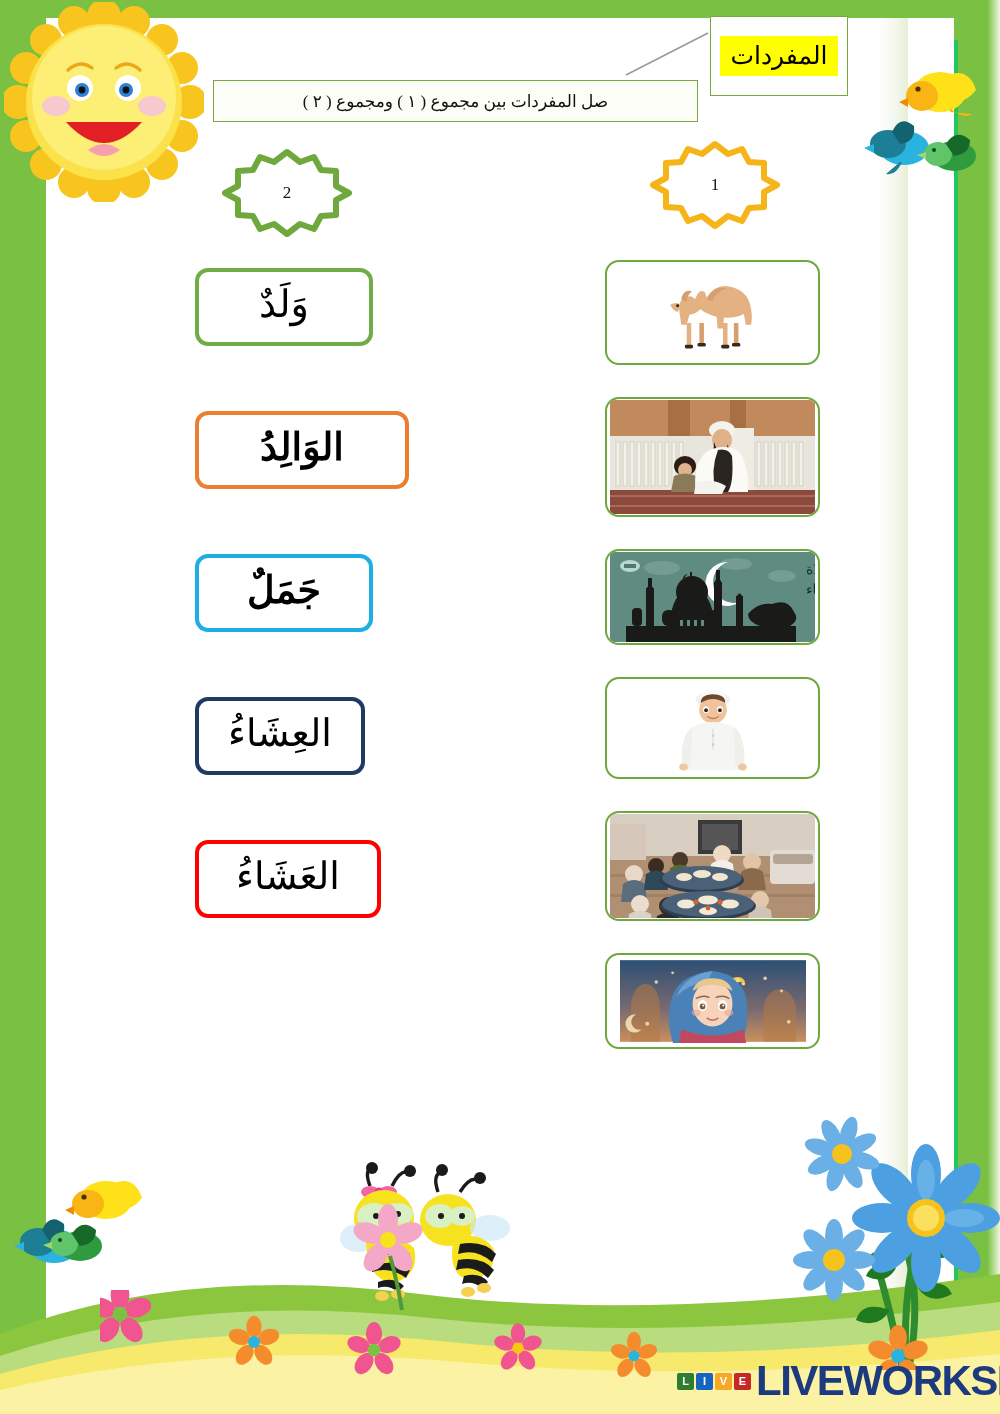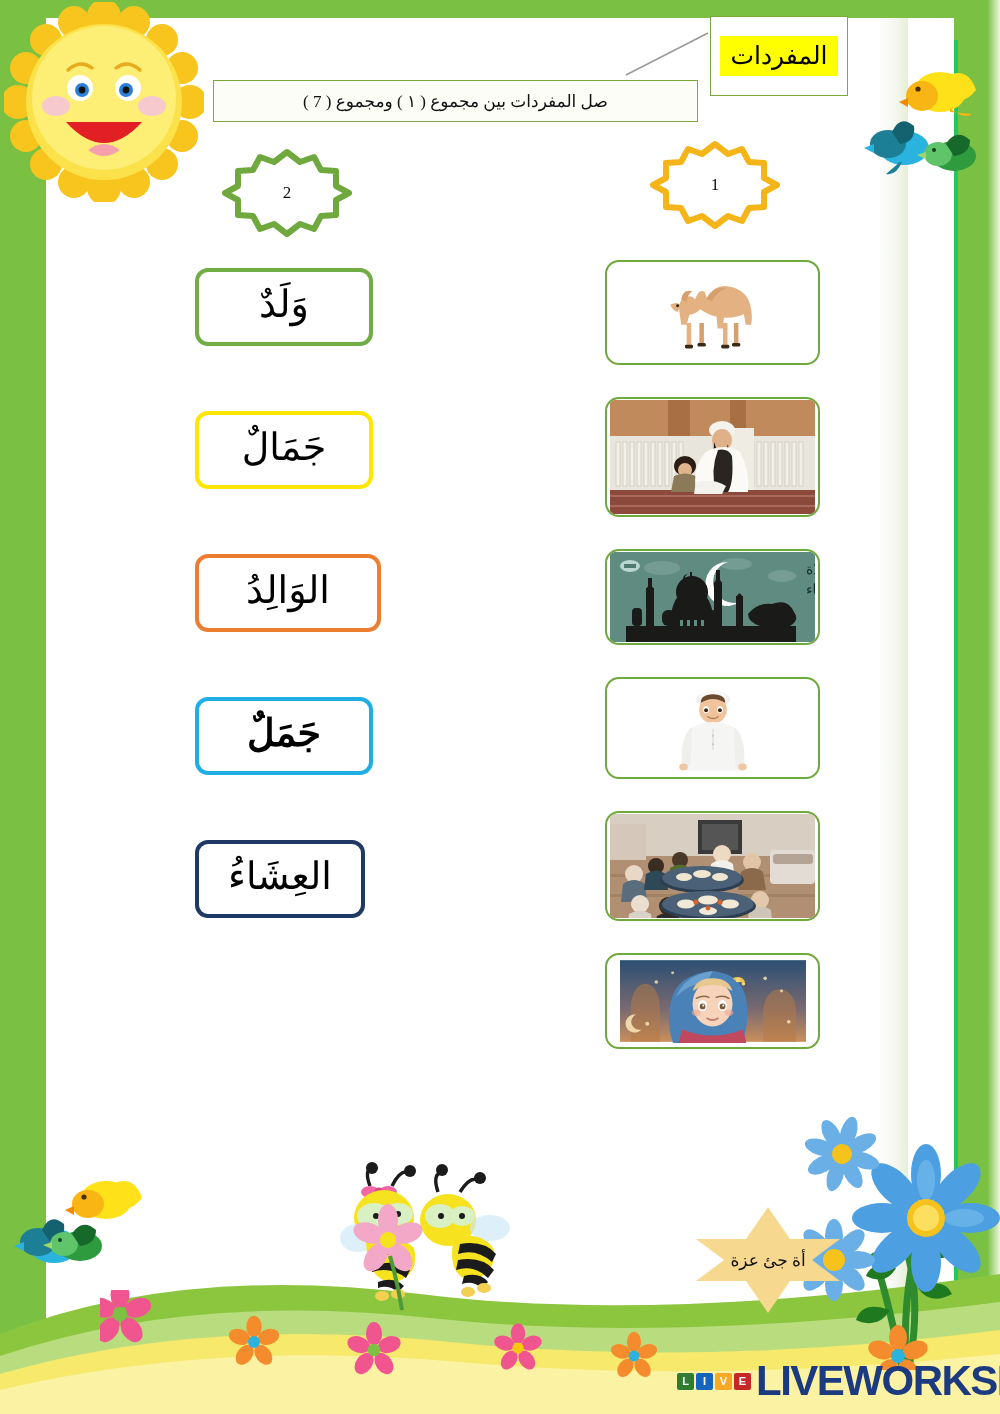--- a/index.html
+++ b/index.html
@@ -175,21 +175,21 @@
   <div class="connector">
     <svg viewBox="0 0 120 70" width="120" height="70">
       <line x1="6" y1="50" x2="88" y2="8" stroke="#9a9a9a" stroke-width="1.6"></line>
     </svg>
   </div>
   <div class="title-box">
     <span class="title-text">المفردات</span>
   </div>
 
   <div class="instr-box">
-    <span class="instr-text">صل المفردات بين  مجموع ( ١ ) ومجموع ( 7 )</span>
+    <span class="instr-text">صل المفردات بين  مجموع ( ١ ) ومجموع ( ٢ )</span>
   </div>
 
   <div class="badge badge-2">
     <svg viewBox="0 0 130 90" width="130" height="90" preserveAspectRatio="none">
       <polygon points="65,4 78,14 92,9 99,22 114,23 114,38 127,45 114,52 114,67 99,68 92,81 78,76 65,86 52,76 38,81 31,68 16,67 16,52 3,45 16,38 16,23 31,22 38,9 52,14" fill="#ffffff" stroke="#6fa83c" stroke-width="6" stroke-linejoin="round"></polygon>
     </svg>
     <span>2</span>
   </div>
 
   <div class="badge badge-1">
@@ -198,36 +198,36 @@
     </svg>
     <span>1</span>
   </div>
 
   <div class="col-words">
 
     <div class="word-card" style="border:4px solid #70ad47;">
       <span class="wtxt">وَلَدٌ</span>
     </div>
 
-    <div class="word-card" style="border:4px solid #ffe600;">
-      <span class="wtxt">جَمَالٌ</span>
-    </div>
-
-    <div class="word-card" style="border:4px solid #ed7d31;width:186px;">
+
+    <div class="word-card" style="border:4px solid #ed7d31;width:214px;font-weight:bold;">
       <span class="wtxt">الوَالِدُ</span>
     </div>
 
     <div class="word-card" style="border:4px solid #1eaee3;font-weight:bold;">
       <span class="wtxt">جَمَلٌ</span>
     </div>
 
     <div class="word-card" style="border:4px solid #1f3864;width:170px;">
       <span class="wtxt">العِشَاءُ</span>
     </div>
 
+    <div class="word-card" style="border:4px solid #ff0000;width:186px;">
+      <span class="wtxt">العَشَاءُ</span>
+    </div>
   </div>
 
   <div class="col-pics">
 
     <div class="pic-card" style="height:105px;">
       <span class="pic-inner">
         <svg viewBox="0 0 130 90" width="118" height="82">
           <g>
             <path d="M28 44 q-2 -14 8 -17 q6 -2 9 3 l3 -6 q3 -5 8 -2 l2 6
                      q10 -16 26 -12 q18 4 22 20 q3 12 1 22 l-6 0 l-2 -12
@@ -714,26 +714,20 @@
             <ellipse cx="17" cy="-6" rx="9" ry="13" transform="rotate(72 17 -6)"></ellipse>
           <ellipse cx="11" cy="15" rx="9" ry="13" transform="rotate(144 11 15)"></ellipse>
             <ellipse cx="-11" cy="15" rx="9" ry="13" transform="rotate(216 -11 15)"></ellipse>
           <ellipse cx="-17" cy="-6" rx="9" ry="13" transform="rotate(288 -17 -6)"></ellipse>
         </g>
         <circle cx="0" cy="0" r="7" fill="#2bb3e0"></circle>
       </g>
     </svg>
   </div>
 
-  <div class="star-label">
-    <svg viewBox="0 0 180 110" width="180" height="110" preserveAspectRatio="none">
-      <polygon points="90,2 112,34 162,34 134,55 162,76 112,76 90,108 68,76 18,76 46,55 18,34 68,34" fill="#f7d88f"></polygon>
-    </svg>
-    <span>أة جئ عزة</span>
-  </div>
 
   <div class="footer-logo">
     <span class="lw-blocks">
       <i style="background:#2e7d32">L</i>
       <i style="background:#1565c0">I</i>
       <i style="background:#f9a825">V</i>
       <i style="background:#c62828">E</i>
     </span>
     <span class="lw-text">LIVEWORKSHEETS</span>
   </div>

